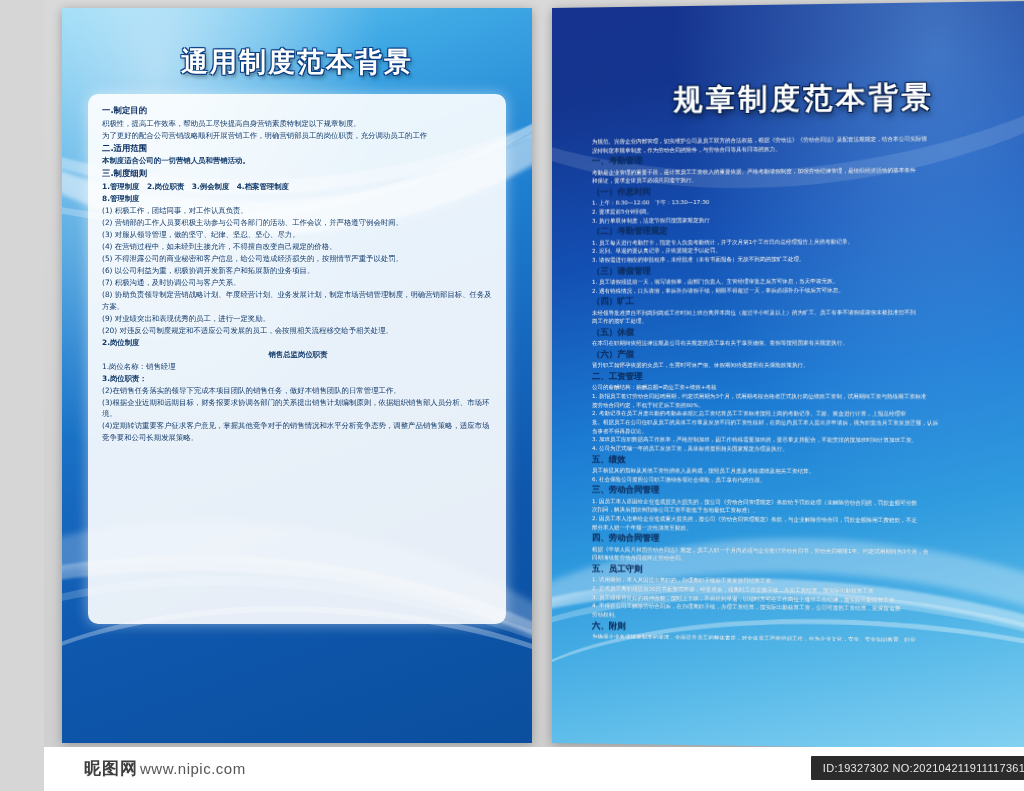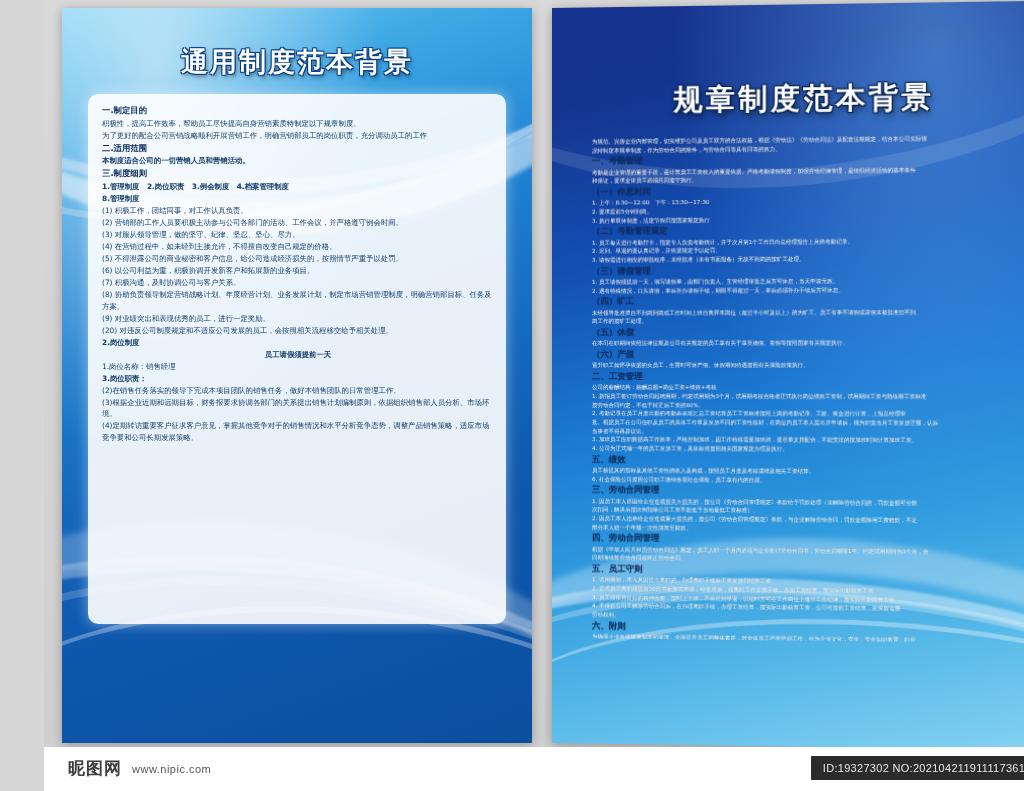--- a/index.html
+++ b/index.html
@@ -232,37 +232,37 @@
   #footer {
     position: absolute;
     left: 0;
     bottom: 0;
     width: 1024px;
     height: 44px;
     background: #ffffff;
   }
   #watermark {
     position: absolute;
-    left: 24px;
+    left: 40px;
     top: 10px;
     display: flex;
     align-items: center;
-    gap: 10px;
+    gap: 2px;
     text-align: center;
   }
   #watermark .logo {
     font-family: "DejaVu Sans", "Liberation Sans", sans-serif;
     font-weight: bold;
     font-size: 17px;
     color: #3d3d3d;
     letter-spacing: 1px;
   }
   #watermark .url {
     font-family: "Liberation Sans", sans-serif;
-    font-size: 11px;
+    font-size: 15px;
     color: #555;
     letter-spacing: 0.5px;
   }
   #idbadge {
     position: absolute;
     right: 18px;
     top: 9px;
     height: 24px;
     line-height: 24px;
     padding: 0 12px;
@@ -304,21 +304,21 @@
           <p>(2) 营销部的工作人员要积极主动参与公司各部门的活动、工作会议，并严格遵守例会时间。</p>
           <p>(3) 对服从领导管理，做的坚守、纪律、坚忍、坚心、尽力。</p>
           <p>(4) 在营销过程中，如未经到主接允许，不得擅自改变自己规定的价格。</p>
           <p>(5) 不得泄露公司的商业秘密和客户信息，给公司造成经济损失的，按照情节严重予以处罚。</p>
           <p>(6) 以公司利益为重，积极协调开发新客户和拓展新的业务项目。</p>
           <p>(7) 积极沟通，及时协调公司与客户关系。</p>
           <p>(8) 协助负责领导制定营销战略计划、年度经营计划、业务发展计划，制定市场营销管理制度，明确营销部目标、任务及方案。</p>
           <p>(9) 对业绩突出和表现优秀的员工，进行一定奖励。</p>
           <p>(20) 对违反公司制度规定和不适应公司发展的员工，会按照相关流程移交给予相关处理。</p>
           <p class="bold">2.岗位制度</p>
-          <p class="bold center">员工请假须提前一天</p>
+          <p class="bold center">销售总监岗位职责</p>
           <p>1.岗位名称：销售经理</p>
           <p class="bold">3.岗位职责：</p>
           <p>(2)在销售任务落实的领导下完成本项目团队的销售任务，做好本销售团队的日常管理工作。</p>
           <p>(3)根据企业近期和远期目标，财务报要求协调各部门的关系提出销售计划编制原则，依据组织销售部人员分析、市场环境。</p>
           <p>(4)定期转访重要客户征求客户意见，掌握其他竞争对手的销售情况和水平分析竞争态势，调整产品销售策略，适应市场竞争要和公司长期发展策略。</p>
         </div>
     </div>
   </div>
 
   <div class="poster" id="poster-right">

